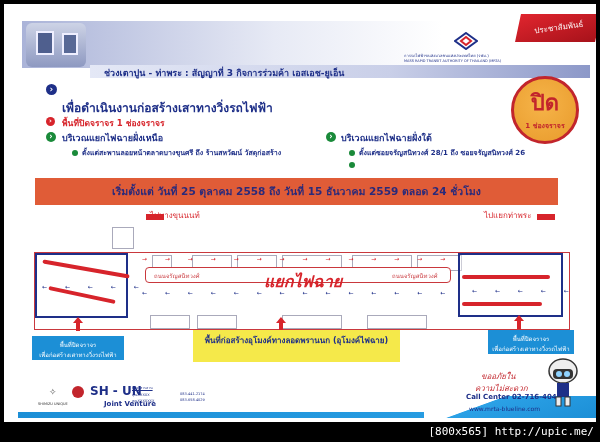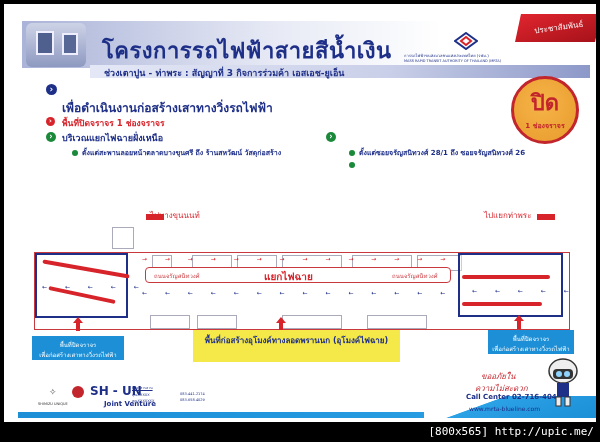--- a/index.html
+++ b/index.html
@@ -47,21 +47,21 @@
 
   
   .map { position: absolute; left: 18px; top: 203px; width: 560px; height: 170px; }
   .dir { position: absolute; font-size: 8px; color: #d7242b; white-space: nowrap; }
   .arrow-red { position: absolute; height: 6px; background: #d7242b; }
   .road-outline { position: absolute; border: 1.2px solid #c9383d; }
   .closure-box { position: absolute; border: 2px solid #1e2f88; background: rgba(255,255,255,0.4); }
   .red-bar { position: absolute; height: 4px; background: #d7242b; border-radius: 2px; }
   .median { position: absolute; left: 123px; top: 60px; width: 306px; height: 16px; border: 1px solid #c9383d; border-radius: 4px; background: #fff; }
   .road-name { position: absolute; font-size: 6px; color: #c9383d; white-space: nowrap; }
-  .junction-name { position: absolute; font-size: 10px; font-weight: bold; color: #d7242b; white-space: nowrap; }
+  .junction-name { position: absolute; font-size: 16px; font-weight: bold; color: #d7242b; white-space: nowrap; font-style: italic; }
   .lane-arrows { position: absolute; font-size: 6px; letter-spacing: 8px; white-space: nowrap; }
   .lane-arrows.red { color: #d7242b; }
   .lane-arrows.blue { color: #1e2f88; }
   .bldg { position: absolute; border: 1px solid #aab; background: #fff; }
   .up-arrow { position: absolute; width: 0; height: 0; border-left: 5px solid transparent; border-right: 5px solid transparent; border-bottom: 6px solid #d7242b; }
   .up-arrow-stem { position: absolute; width: 4px; height: 8px; background: #d7242b; }
   .note-blue { position: absolute; background: #1c8fd6; color: #fff; font-size: 6px; text-align: center; line-height: 10px; padding-top: 4px; }
   .note-yellow { position: absolute; background: #f5e94a; color: #1e2f88; font-size: 8px; font-weight: bold; text-align: center; line-height: 22px; white-space: nowrap; }
 
   
@@ -85,21 +85,20 @@
 <body>
 
 <div class="poster">
 
   <div class="header-band"></div>
   <div class="header-sub"></div>
   <div class="train">
       <div class="win"></div>
       <div class="win2"></div>
     </div>
-  <div class="title">โครงการรถไฟฟ้าสายสีน้ำเงิน</div>
   <div class="subtitle">ช่วงเตาปูน - ท่าพระ : สัญญาที่ 3 กิจการร่วมค้า เอสเอช-ยูเอ็น</div>
 
   <svg class="mrta-logo" viewBox="0 0 24 18">
     <polygon points="12,1 23,9 12,17 1,9" fill="none" stroke="#1e2f88" stroke-width="2"></polygon>
     <polygon points="12,5 17,9 12,13 7,9" fill="none" stroke="#d7242b" stroke-width="2"></polygon>
   </svg>
   <div class="mrta-th">การรถไฟฟ้าขนส่งมวลชนแห่งประเทศไทย (รฟม.)</div>
   <div class="mrta-en">MASS RAPID TRANSIT AUTHORITY OF THAILAND (MRTA)</div>
   <div class="pr-ribbon">
       <span>ประชาสัมพันธ์</span>
@@ -108,28 +107,30 @@
   <div class="bullet-big" style="left:42px;top:80px;background:#1e2f88;">›</div>
   <div class="ann2">เพื่อดำเนินงานก่อสร้างเสาทางวิ่งรถไฟฟ้า</div>
   <div class="bullet-big" style="left:42px;top:113px;background:#d7242b;width:9px;height:9px;line-height:9px;font-size:7px;">›</div>
   <div class="ann3">พื้นที่ปิดจราจร 1 ช่องจราจร</div>
 
   <div class="bullet-big" style="left:42px;top:128px;background:#1a8a3a;width:10px;height:10px;line-height:10px;">›</div>
   <div class="section-h" style="left:58px;top:127px;">บริเวณแยกไฟฉายฝั่งเหนือ</div>
   <div class="item" style="left:68px;top:143px;"><span class="dot"></span><span>ตั้งแต่สะพานลอยหน้าตลาดบางขุนศรี ถึง ร้านสหวัฒน์ วัสดุก่อสร้าง</span></div>
 
   <div class="bullet-big" style="left:322px;top:128px;background:#1a8a3a;width:10px;height:10px;line-height:10px;">›</div>
+  <div class="section-h" style="left:337px;top:127px;">บริเวณแยกไฟฉายฝั่งใต้</div>
   <div class="item" style="left:345px;top:143px;"><span class="dot"></span><span>ตั้งแต่ซอยจรัญสนิทวงศ์ 28/1 ถึง ซอยจรัญสนิทวงศ์ 26</span></div>
   <div class="item" style="left:345px;top:157px;"><span class="dot"></span></div>
 
   <div class="close-badge">
     <div class="big">ปิด</div>
     <div class="small">1 ช่องจราจร</div>
   </div>
 
+  <div class="date-banner">เริ่มตั้งแต่ วันที่ 25 ตุลาคม 2558 ถึง วันที่ 15 ธันวาคม 2559 ตลอด 24 ชั่วโมง</div>
 
   <div class="map">
     <div class="arrow-red" style="left:124px;top:7px;width:18px;"></div>
     <div class="dir" style="left:128px;top:2px;">ไปบางขุนนนท์</div>
     <div class="dir" style="left:462px;top:2px;">ไปแยกท่าพระ</div>
     <div class="arrow-red" style="left:515px;top:7px;width:18px;"></div>
 
     <div class="bldg" style="left:90px;top:20px;width:22px;height:22px;"></div>
     <div class="bldg" style="left:130px;top:48px;width:20px;height:16px;"></div>
     <div class="bldg" style="left:170px;top:48px;width:40px;height:16px;"></div>

